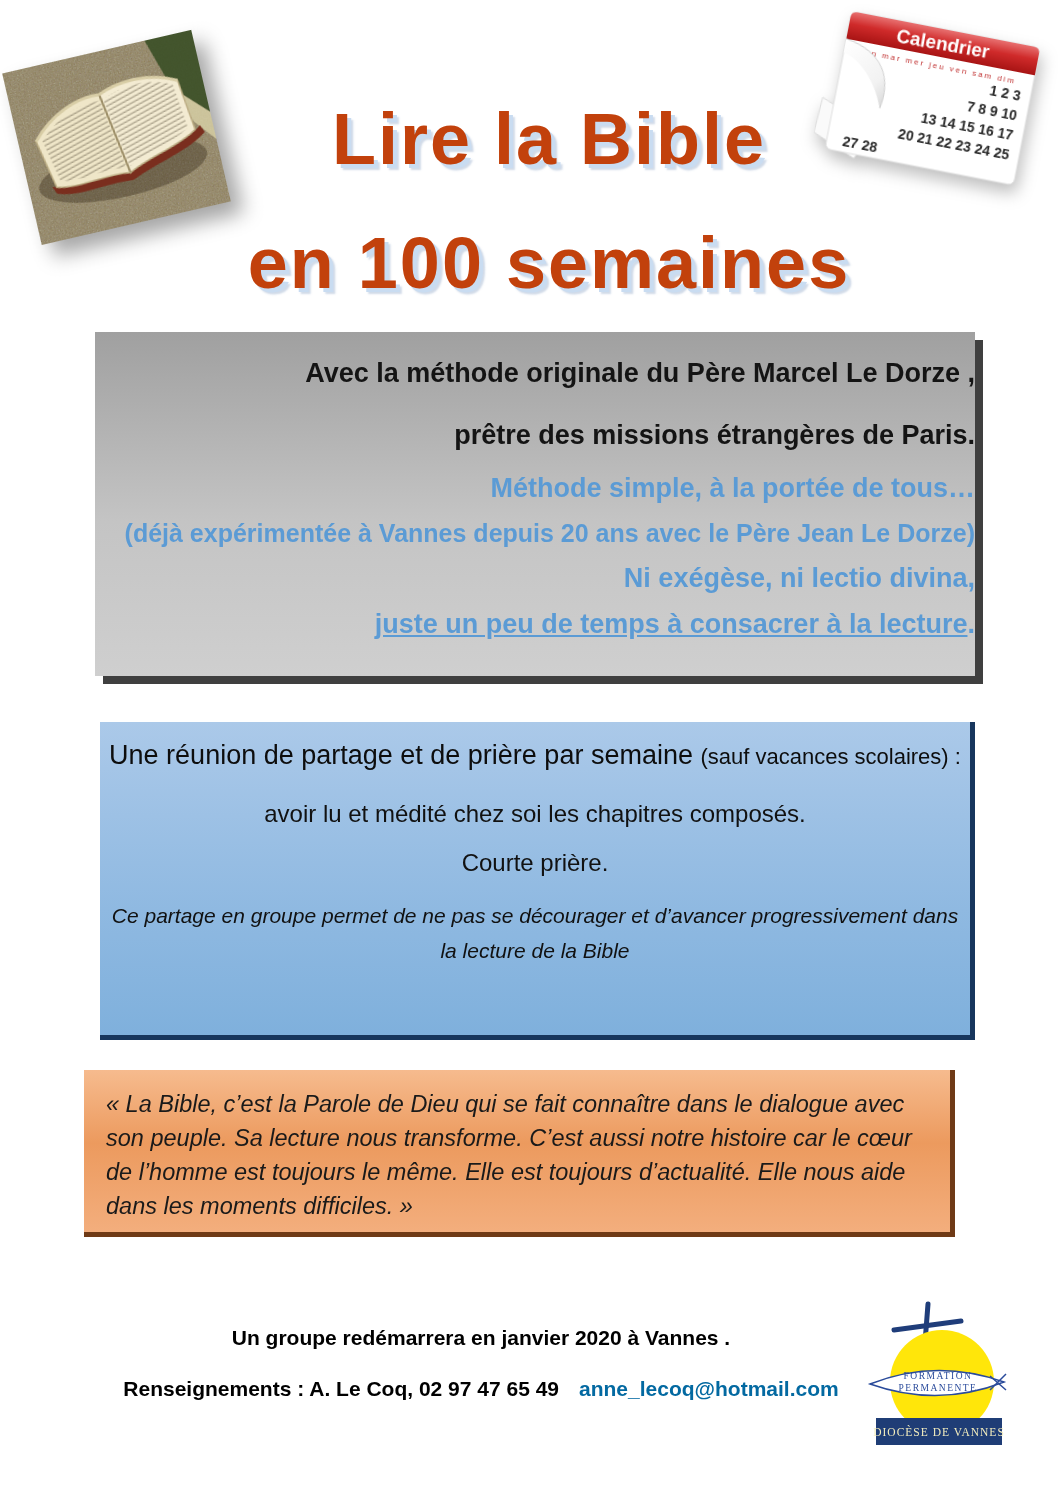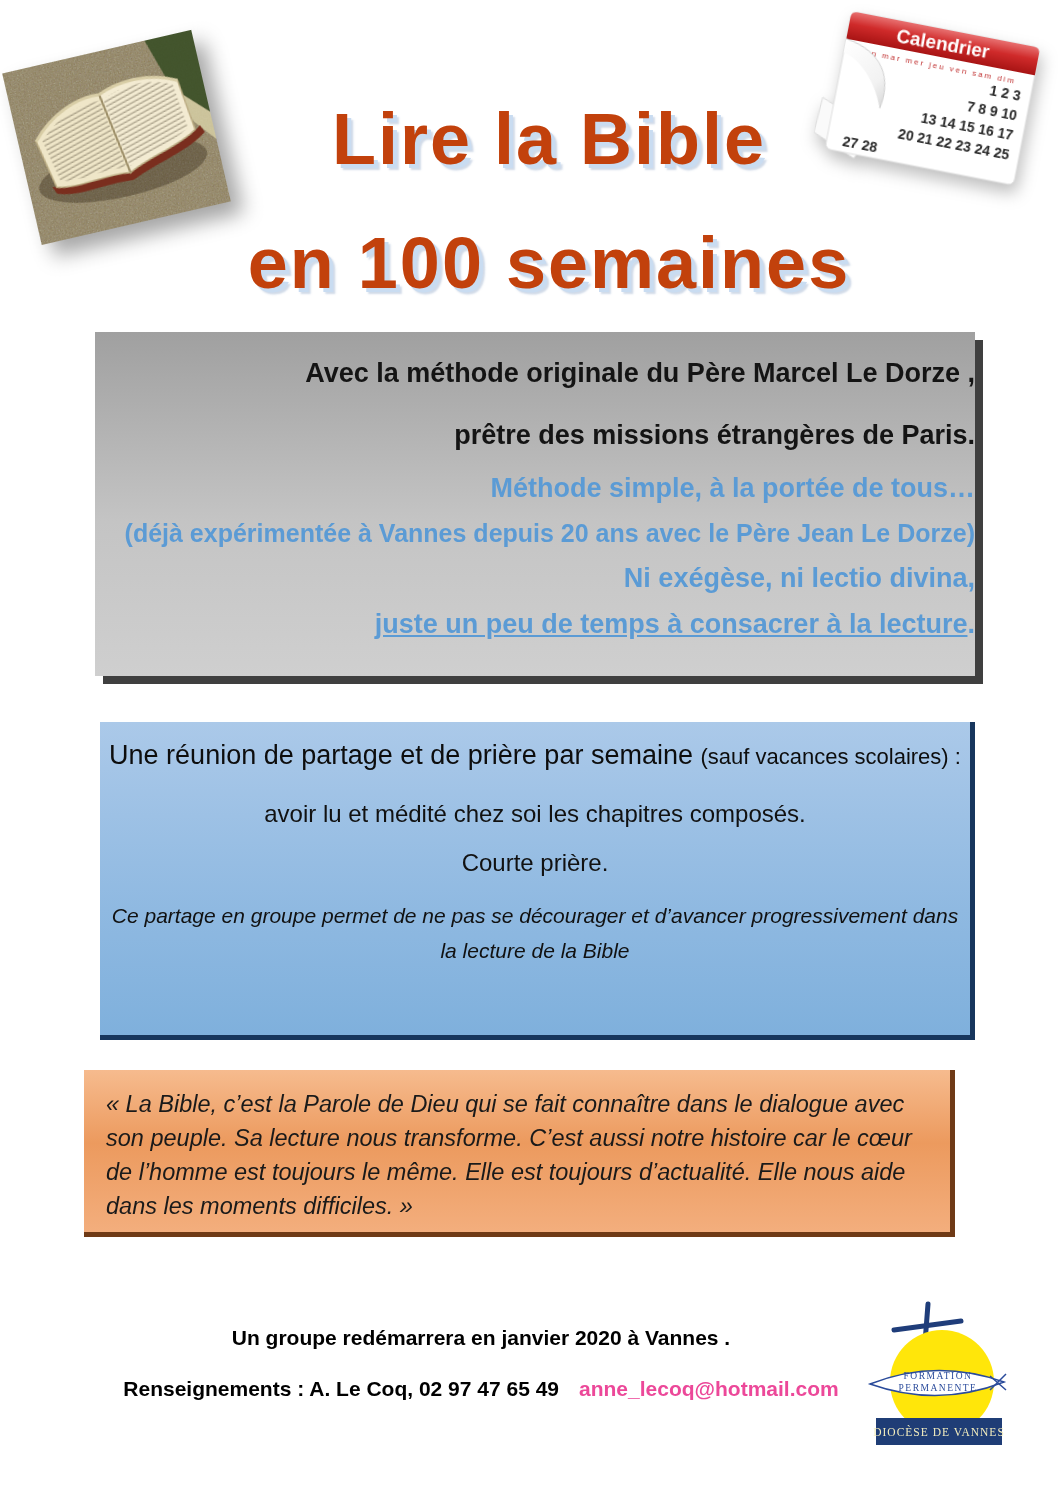--- a/index.html
+++ b/index.html
@@ -79,21 +79,21 @@
     font-style:italic; font-size:23.5px; color:#1a1a1a; line-height:34px; text-align:left;
   }
 
   
   .footer {
     position:absolute; top:1326px; left:16px; width:1058px;
     padding-right:128px; text-align:center;
   }
   .footer-line1 { font-weight:700; font-size:21px; color:#000; margin-bottom:27px; }
   .footer-line2 { font-weight:700; font-size:21px; color:#000; }
-  .footer-email { color:#ec4899; margin-left:20px; text-decoration:none; cursor:pointer; }
+  .footer-email { color:#0369a1; margin-left:20px; text-decoration:none; cursor:pointer; }
 
   
   .logo { position:absolute; left:864px; top:1298px; width:146px; height:154px; }
 </style>
 </head>
 <body>
 
 <div class="book-photo">
   <svg width="214" height="198" viewBox="0 0 214 198">
     <defs>

